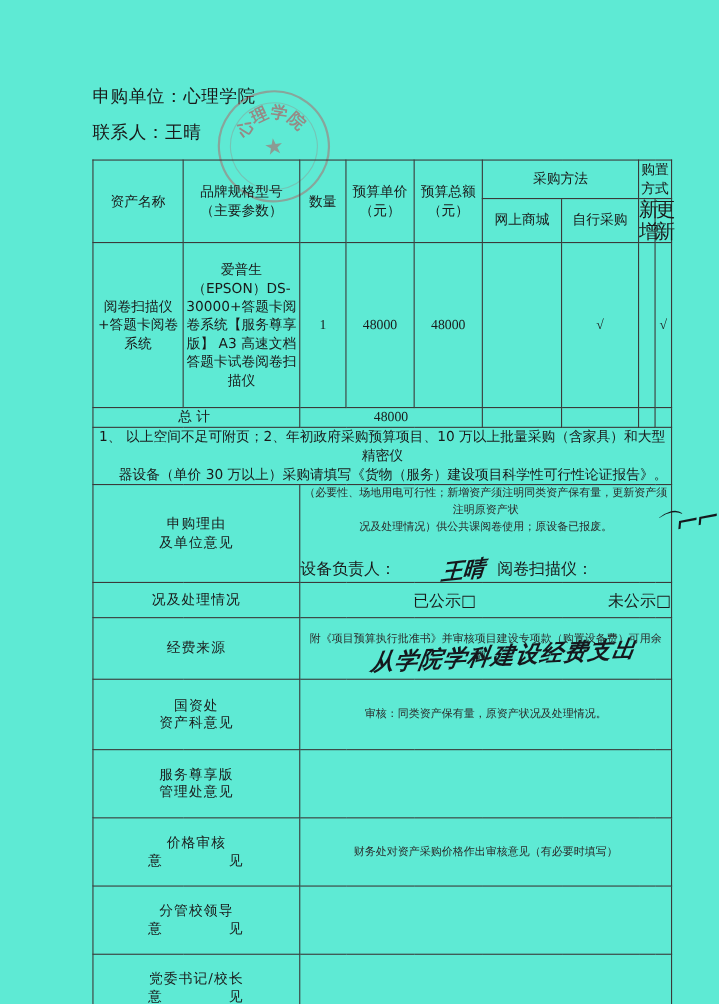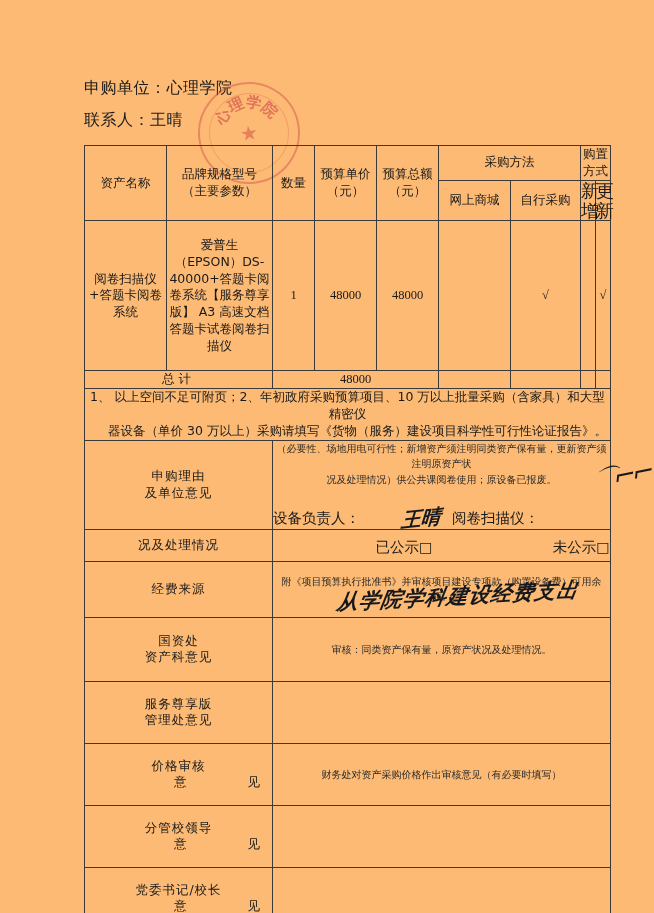--- a/index.html
+++ b/index.html
@@ -11,21 +11,21 @@
     width: 654px;
     height: 913px;
     position: relative;
     font-family: "DejaVu Sans", "Liberation Sans", sans-serif;
     color: #1a1a1a;
     overflow: hidden;
   }
   .page {
     position: absolute;
     inset: 0;
-    background: #fdba74;
+    background: #5eead4;
   }
   
   .hdr {
     position: absolute;
     left: 84px;
     top: 78px;
     width: 526px;
   }
   .hdr-row {
     display: flex;
@@ -152,21 +152,21 @@
   .notes .ind { display: block; text-indent: 0; }
   .notes .ind2 { display: block; padding-left: 20px; }
 
   .rowlabel {
     font-size: 15px;
     line-height: 1.75;
     letter-spacing: 1px;
     padding: 6px 2px;
     margin-top: 16px;
   }
-  .rowlabel .sp { letter-spacing: 12px; padding-left: 10px; text-align: right; }
+  .rowlabel .sp { letter-spacing: 12px; padding-left: 10px; }
 
   .body-cell {
     text-align: left;
     vertical-align: top;
     position: relative;
     padding: 4px 6px;
   }
   .fineprint {
     font-size: 10px;
     line-height: 1.55;
@@ -284,21 +284,21 @@
       <td class="cell-pad th-sub">
         <div class="vert-head">新增</div>
       </td>
       <td class="cell-pad th-sub">
         <div class="vert-head">更新</div>
       </td>
     </tr>
 
     <tr style="height:150px">
       <td class="prod-name">阅卷扫描仪+答题卡阅卷系统</td>
-      <td class="prod-spec">爱普生（EPSON）DS-40000+答题卡阅卷系统【服务尊享版】 A3 高速文档答题卡试卷阅卷扫描仪</td>
+      <td class="prod-spec">爱普生（EPSON）DS-30000+答题卡阅卷系统【服务尊享版】 A3 高速文档答题卡试卷阅卷扫描仪</td>
       <td class="num-cell">1</td>
       <td class="num-cell">48000</td>
       <td class="num-cell">48000</td>
       <td class="check"></td>
       <td class="check">√</td>
       <td class="check"></td>
       <td class="check">√</td>
     </tr>
 
     <tr>

